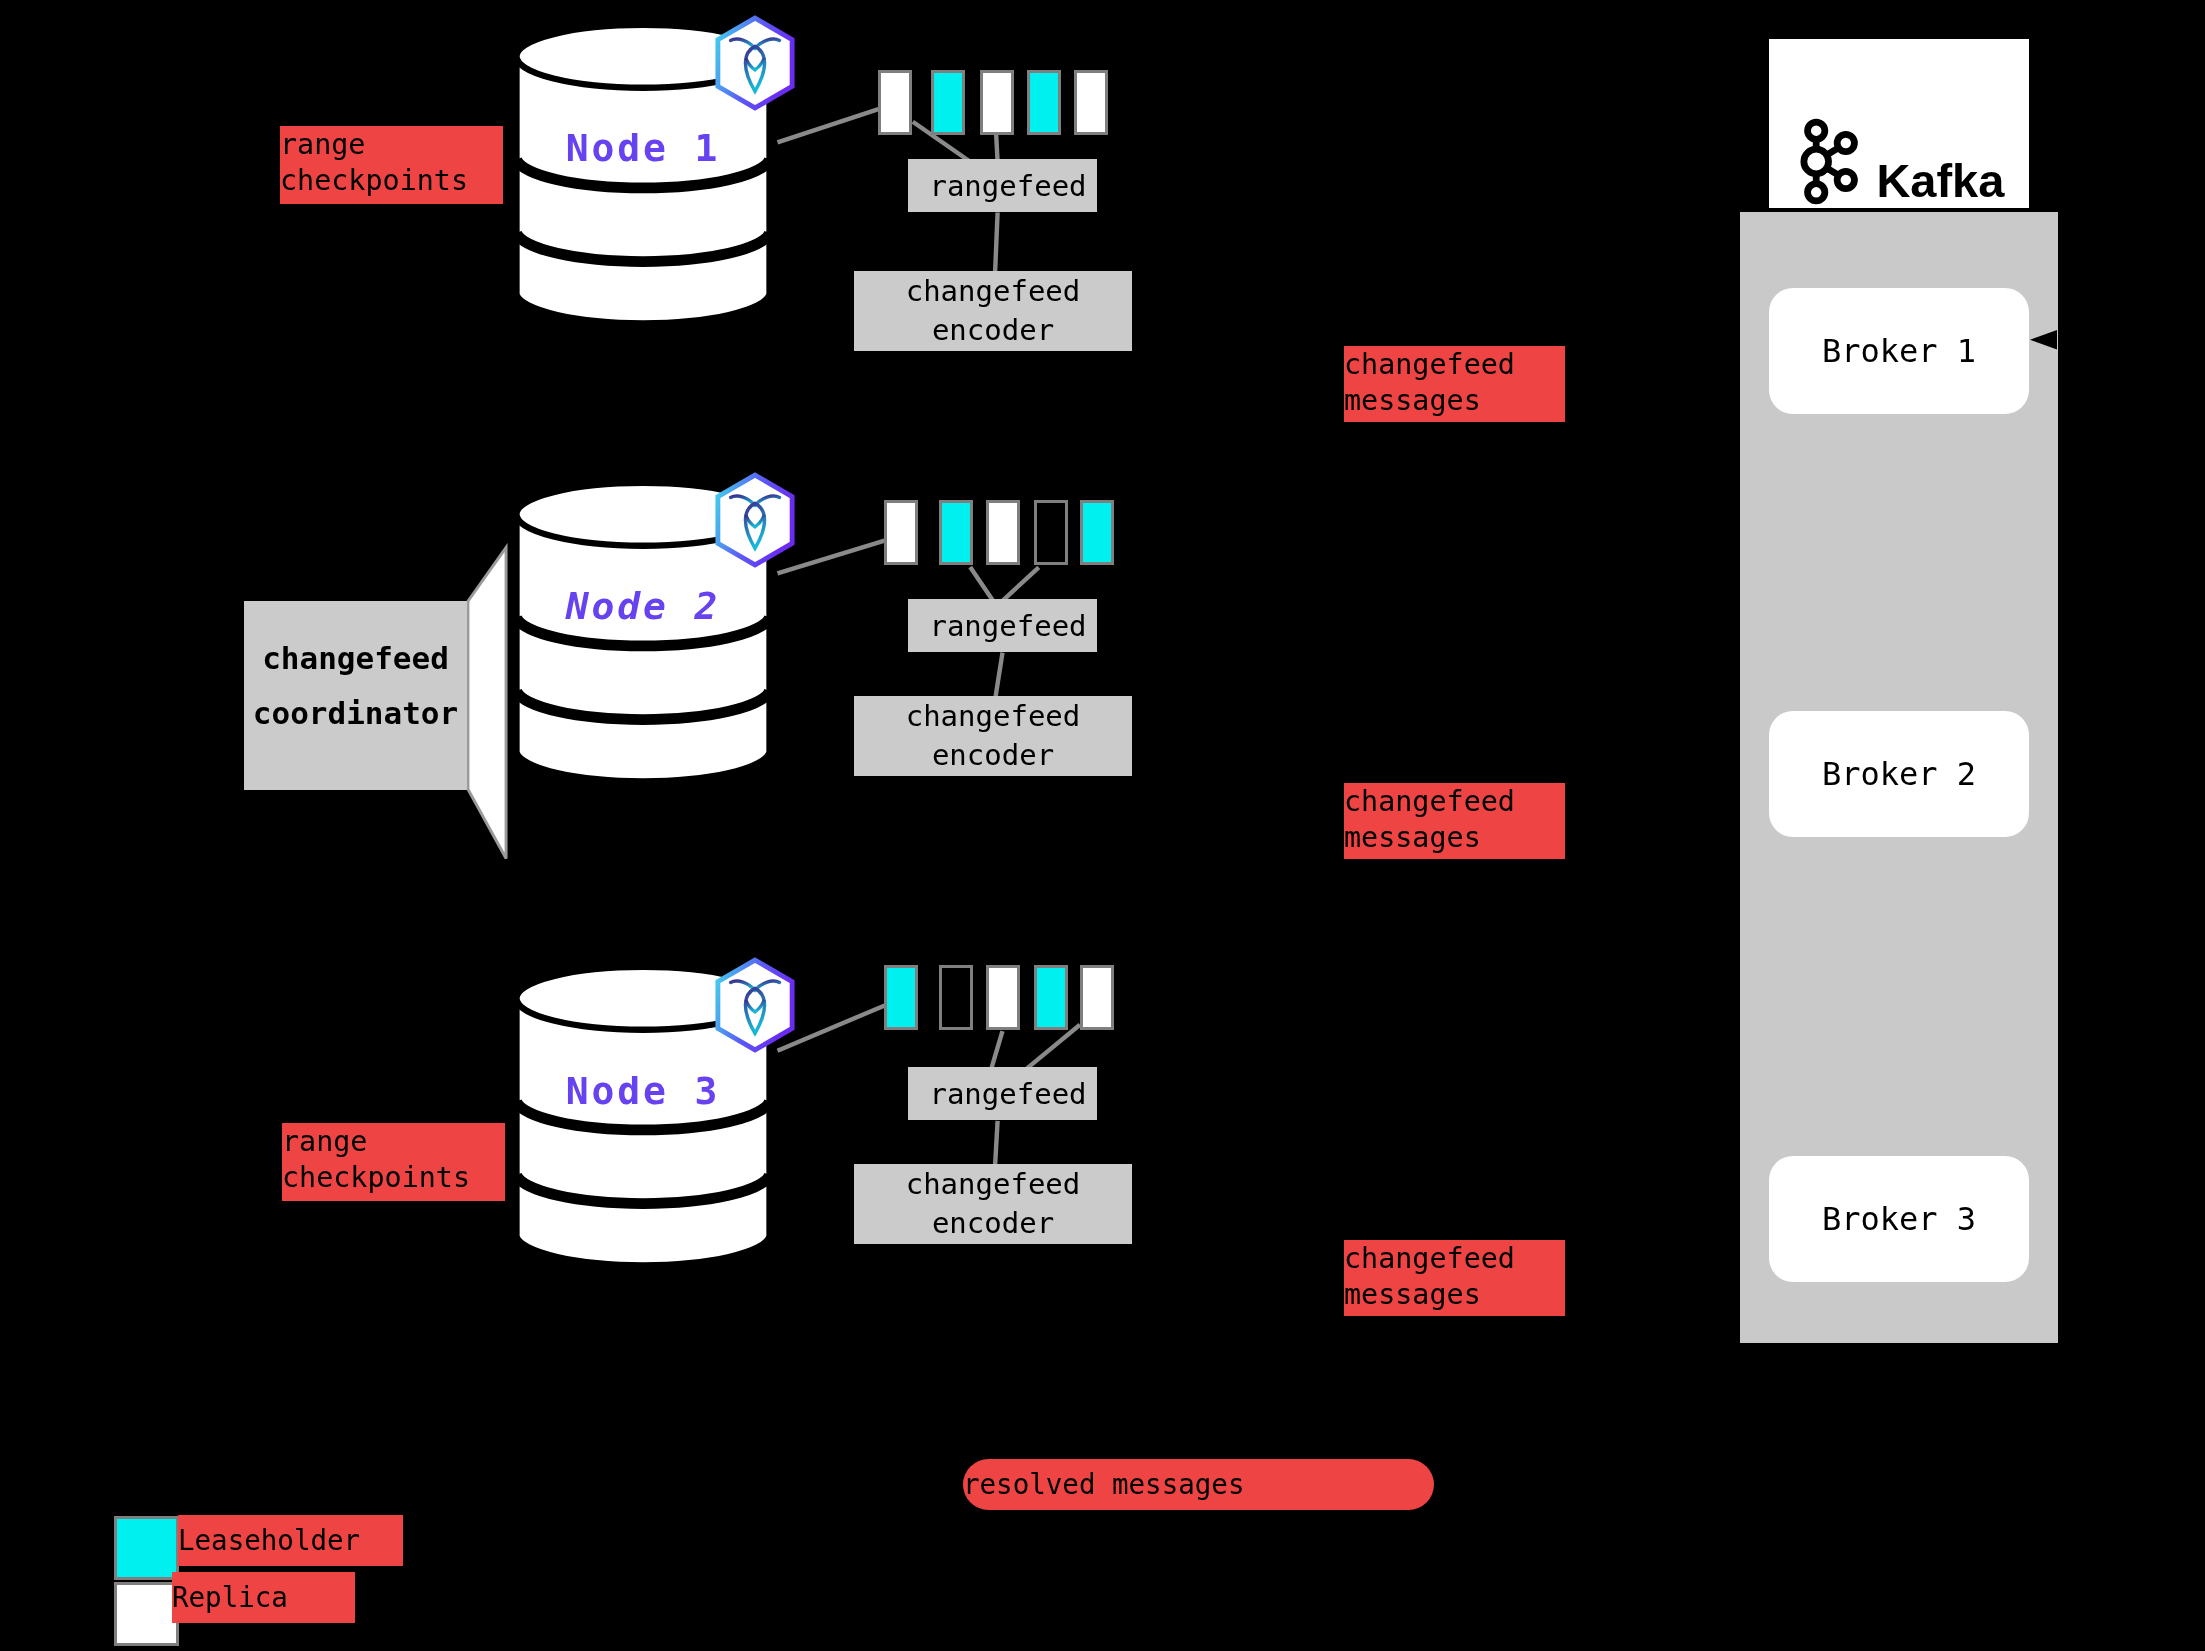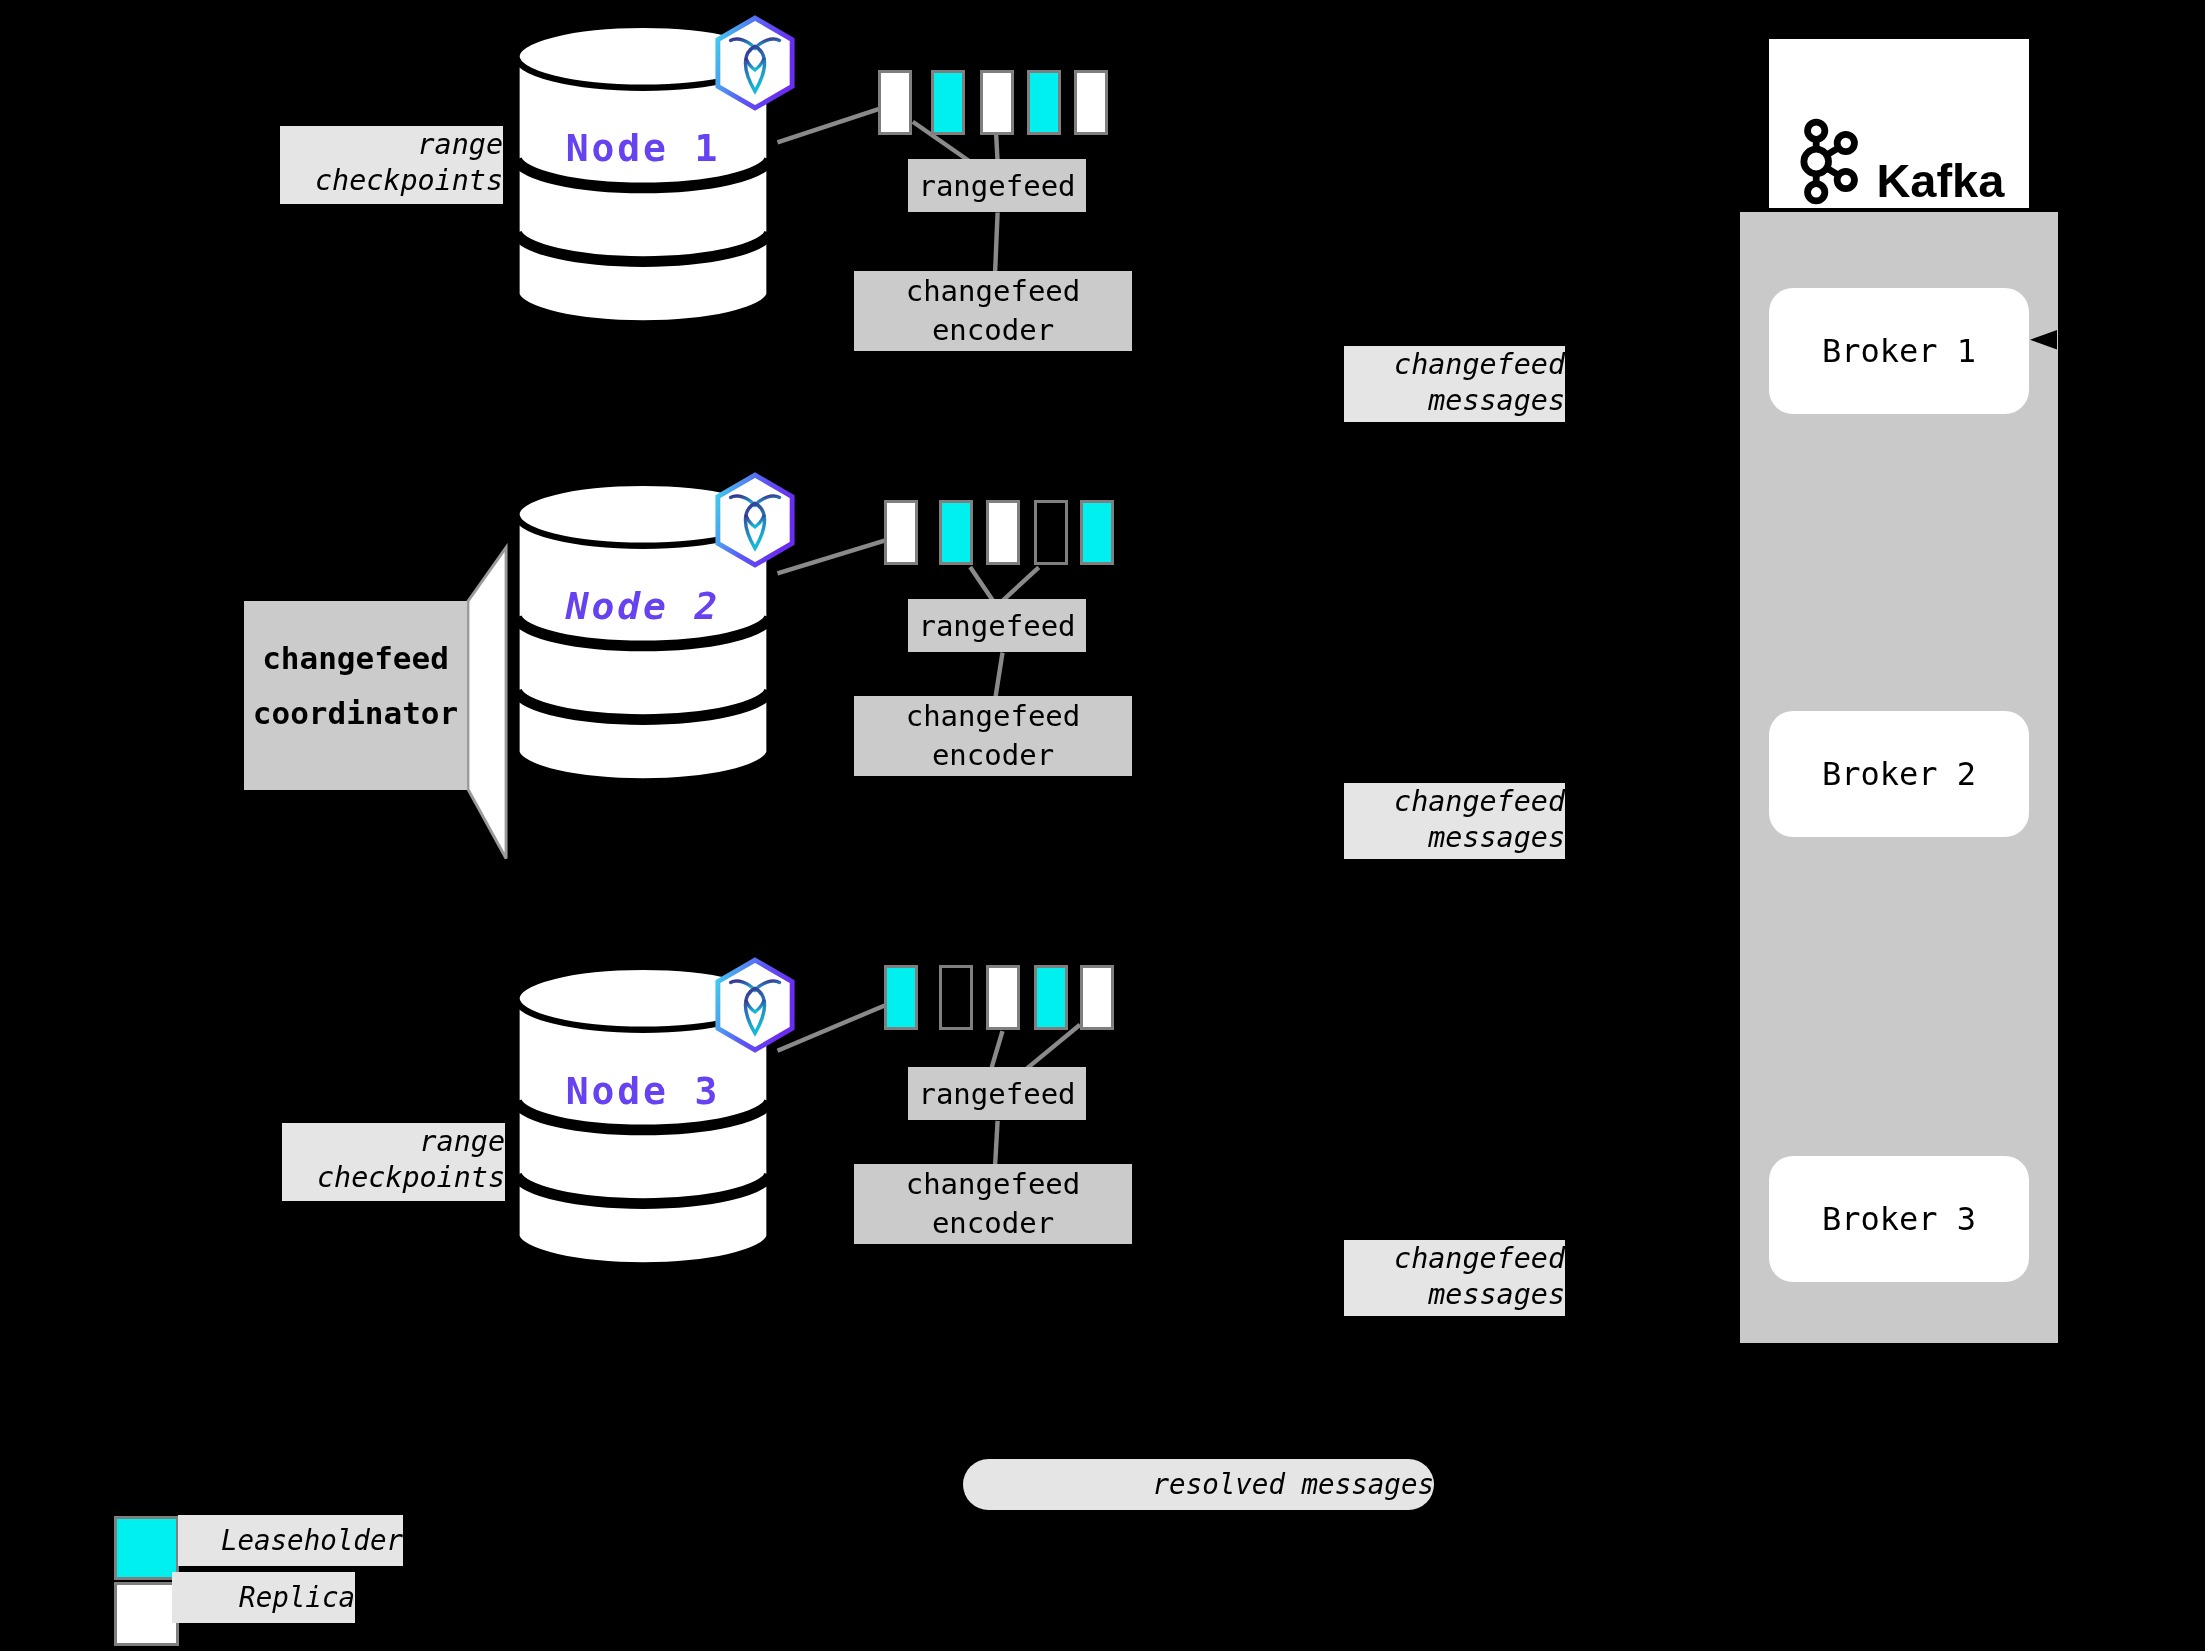--- a/index.html
+++ b/index.html
@@ -1,22 +1,22 @@
 <!DOCTYPE html>
 <html style="font-size:7.8px"><head>
 <meta charset="utf-8">
 <style>
   html,body{margin:0;padding:0;background:#000;}
   #stage{position:relative;width:2205px;height:1652px;background:#000;overflow:hidden;
          font-family:"DejaVu Sans Mono",monospace;}
   .abs{position:absolute;}
-  .whitebox{background:#e5e5e5;color:#000;text-align:right;font-style:italic;}
+  .whitebox{background:#ef4444;color:#000;text-align:left;}
   .graybox{background:#cbcbcb;color:#000;text-align:center;}
   .two-line{font-size:28.4px;line-height:36px;padding-top:1px;}
-  .rangefeed-box{width:178px;height:53px;font-size:29px;line-height:55px;}
+  .rangefeed-box{width:178px;height:53px;font-size:29px;line-height:55px;padding-left:11px;}
   .encoder-box{width:278px;height:79px;font-size:29px;line-height:39px;padding-top:1px;}
   .messages-box{width:221px;height:75px;}
   .chk-box{width:223px;height:77px;}
   .node-label{width:260px;text-align:center;font-weight:bold;font-size:38px;
               color:#6742f1;letter-spacing:2.9px;}
   .range-sq{width:34px;height:65px;border:3.9px solid #7f7f7f;box-sizing:border-box;}
   .coordinator-box{left:244px;top:601px;width:223px;height:189px;font-weight:bold;
                    font-size:31px;line-height:55px;padding-top:30px;box-sizing:border-box;}
   .broker{left:1769px;width:260px;height:126px;border-radius:24px;background:#fff;
           color:#000;text-align:center;font-size:32px;line-height:126px;}

